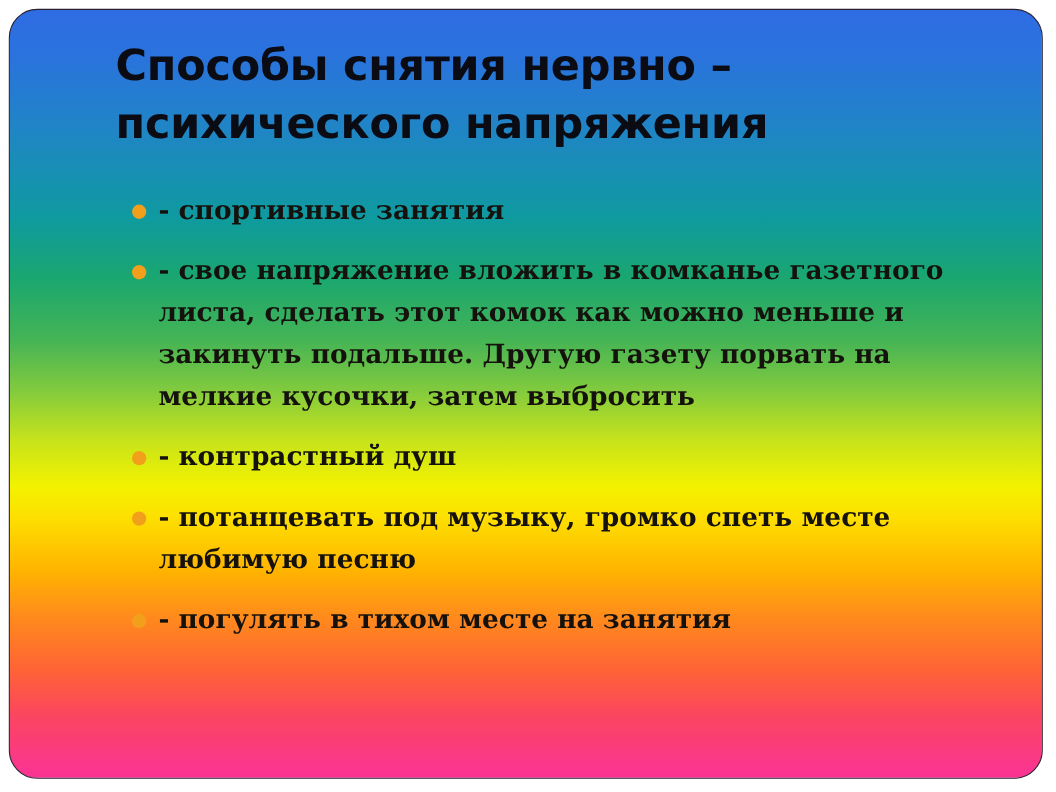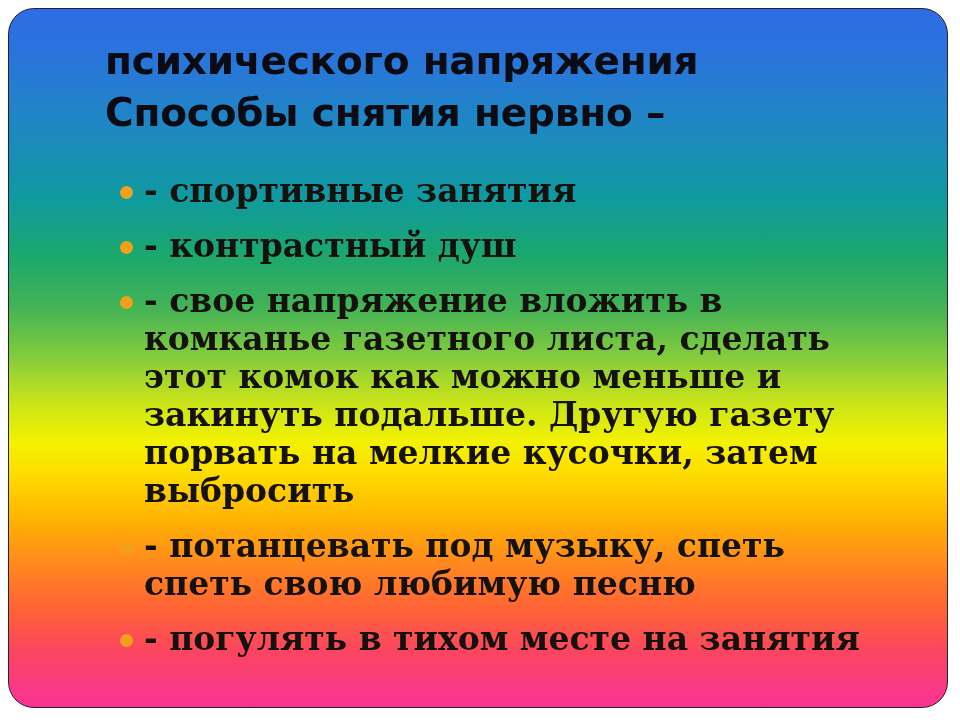--- a/index.html
+++ b/index.html
@@ -96,58 +96,58 @@
     width: 13px;
     height: 13px;
     border-radius: 50%;
     background: #f2a01c;
   }
 
   .bullet-text {
     display: block;
     font-family: "DejaVu Serif", serif;
     font-weight: bold;
-    font-size: 33px;
+    font-size: 24px;
     line-height: 38px;
     color: #15120d;
     text-align: left;
   }
 </style>
 </head>
 <body>
 
 <div id="slide-root">
 
   <div id="slide-canvas">
 
     <div id="title-block">
+      <div class="slide-title-line">Способы снятия нервно –</div>
       <div class="slide-title-line">психического напряжения</div>
-      <div class="slide-title-line">Способы снятия нервно –</div>
     </div>
 
     <ul id="bullet-list">
 
       <li class="bullet-item">
         <span class="bullet-dot"></span>
         <span class="bullet-text">- спортивные занятия</span>
       </li>
 
       <li class="bullet-item">
         <span class="bullet-dot"></span>
+        <span class="bullet-text">- свое  напряжение вложить в комканье газетного листа, сделать этот комок как можно меньше и закинуть подальше. Другую газету порвать на мелкие кусочки, затем выбросить</span>
+      </li>
+
+      <li class="bullet-item">
+        <span class="bullet-dot"></span>
         <span class="bullet-text">- контрастный душ</span>
       </li>
 
       <li class="bullet-item">
         <span class="bullet-dot"></span>
-        <span class="bullet-text">- свое  напряжение вложить в комканье газетного листа, сделать этот комок как можно меньше и закинуть подальше. Другую газету порвать на мелкие кусочки, затем выбросить</span>
-      </li>
-
-      <li class="bullet-item">
-        <span class="bullet-dot"></span>
-        <span class="bullet-text">- потанцевать под музыку, спеть спеть свою любимую песню</span>
+        <span class="bullet-text">- потанцевать под музыку, громко спеть месте любимую песню</span>
       </li>
 
       <li class="bullet-item">
         <span class="bullet-dot"></span>
         <span class="bullet-text">- погулять в тихом месте на занятия</span>
       </li>
 
     </ul>
 
   </div>

